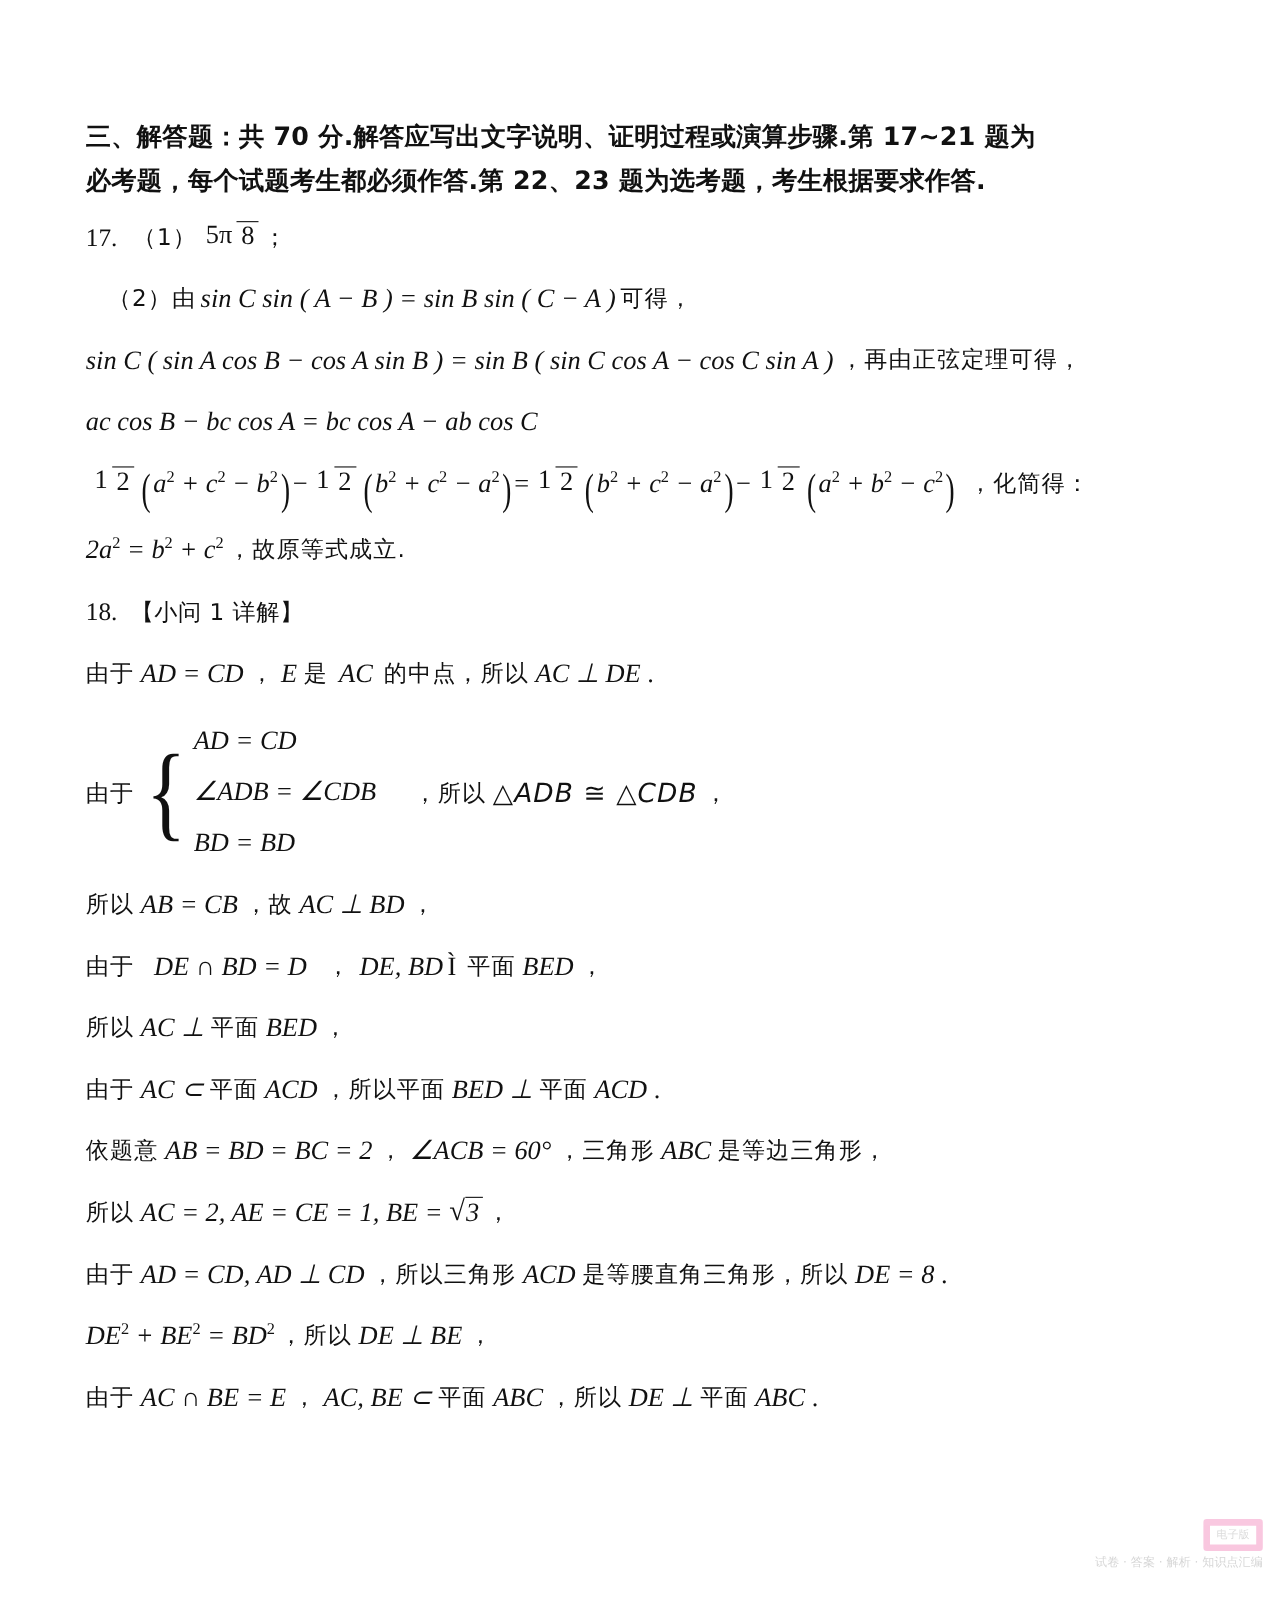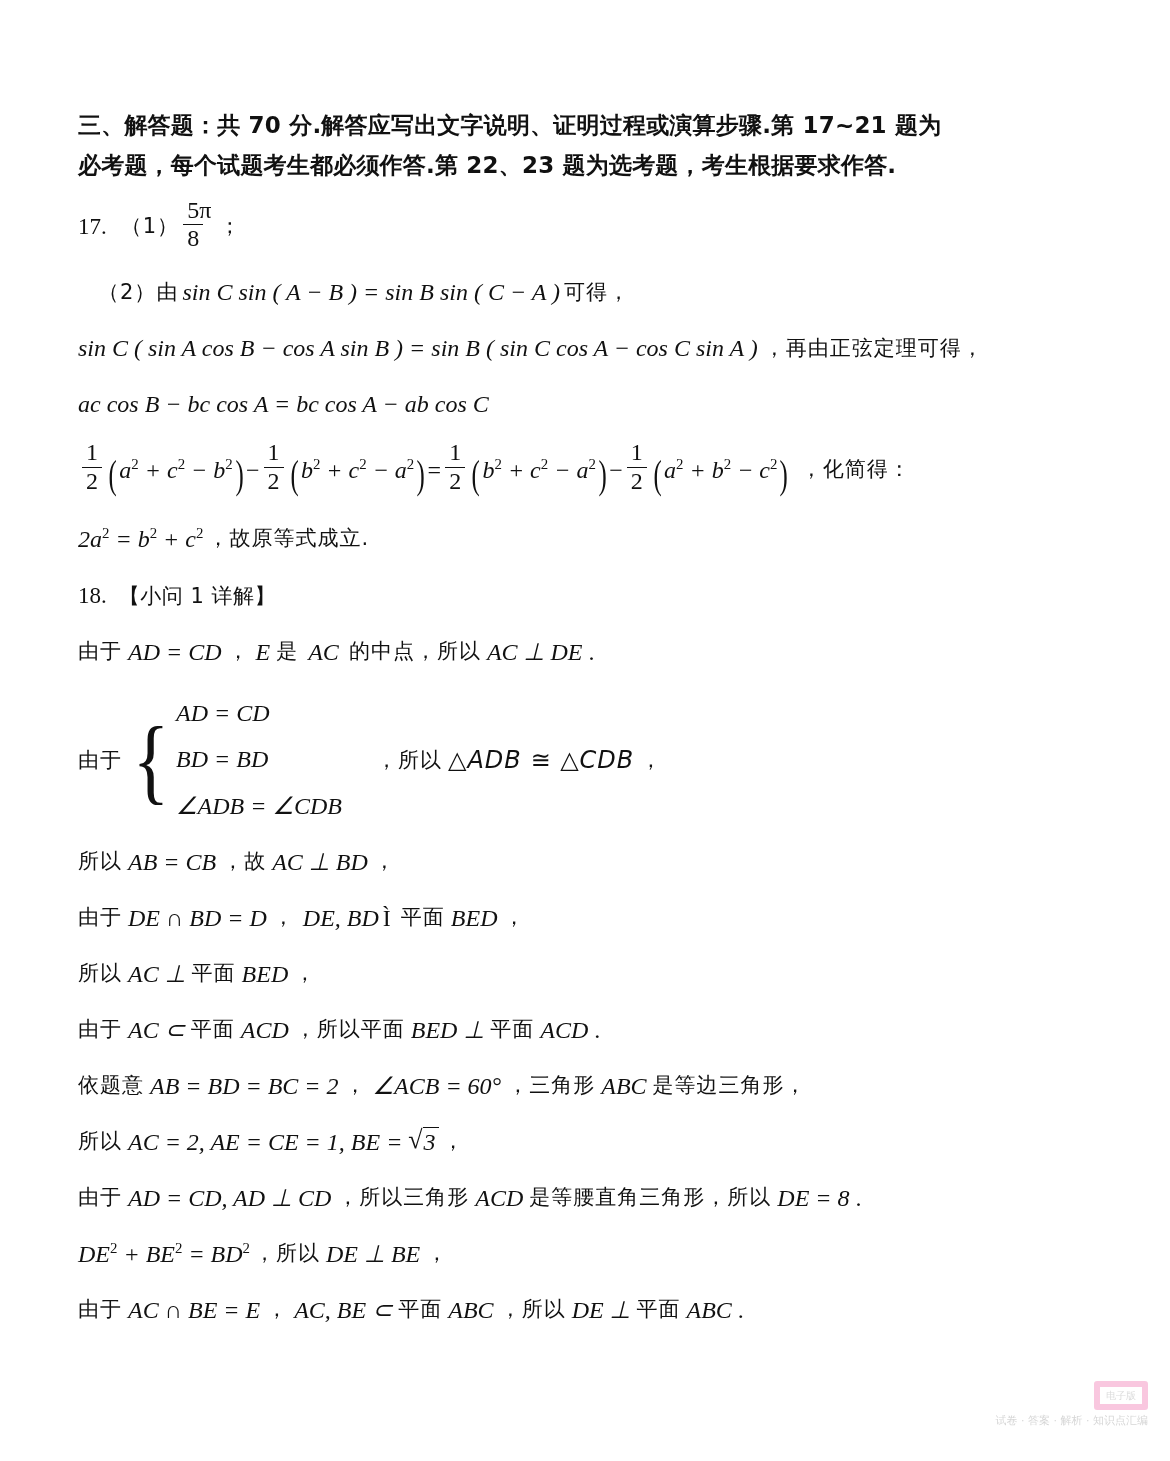--- a/index.html
+++ b/index.html
@@ -52,22 +52,22 @@
     letter-spacing: 1px;
   }
   .para .mz { font-family: "Liberation Serif", serif; font-style: italic; font-size: 24px; }
   .para .mu { font-family: "Liberation Serif", serif; font-style: normal; font-size: 24px; }
 
   sup.ex { font-size: 0.62em; vertical-align: super; font-style: normal; }
 
   
   .frac {
     display: inline-flex;
-    flex-direction: column;
-    align-items: flex-start;
+    flex-direction: row;
+    align-items: flex-end;
     vertical-align: middle;
     margin: 0 4px;
     font-size: 22px;
     line-height: 1.08;
     position: relative;
     top: -2px;
   }
   .frac .num { padding: 0 4px 1px 4px; }
   .frac .den { padding: 1px 4px 0 4px; border-top: 1.4px solid #111; }
 
@@ -264,41 +264,41 @@
       <span class="zh">的中点，所以</span>
       <span class="mz" style="margin:0 6px;">AC ⊥ DE</span>
       <span class="mu">.</span>
     </div>
 
     <div class="system">
       <span class="lead">由于</span>
       <span class="brace">{</span>
       <span class="rows">
         <div>AD = CD</div>
+        <div>∠ADB = ∠CDB</div>
         <div>BD = BD</div>
-        <div>∠ADB = ∠CDB</div>
       </span>
       <span class="tail">
         <span class="zh">，所以</span>
         <span class="mz" style="margin:0 6px; font-size:24px;font-style:italic;">△ADB ≅ △CDB</span>
         <span class="zh">，</span>
       </span>
     </div>
 
     <div class="para">
       <span class="zh">所以</span>
       <span class="mz" style="margin:0 6px;">AB = CB</span>
       <span class="zh">，故</span>
       <span class="mz" style="margin:0 6px;">AC ⊥ BD</span>
       <span class="zh">，</span>
     </div>
 
     <div class="para">
       <span class="zh">由于</span>
-      <span class="mz" style="margin:0 6px;">DE ∩ BD = D</span>
+      <span class="mz" style="margin:0 18px;">DE ∩ BD = D</span>
       <span class="zh">，</span>
       <span class="mz" style="margin:0 4px 0 8px;">DE, BD</span>
       <span class="mu">Ì</span>
       <span class="zh" style="margin-left:10px;">平面</span>
       <span class="mz" style="margin:0 6px;">BED</span>
       <span class="zh">，</span>
     </div>
 
     <div class="para">
       <span class="zh">所以</span>

